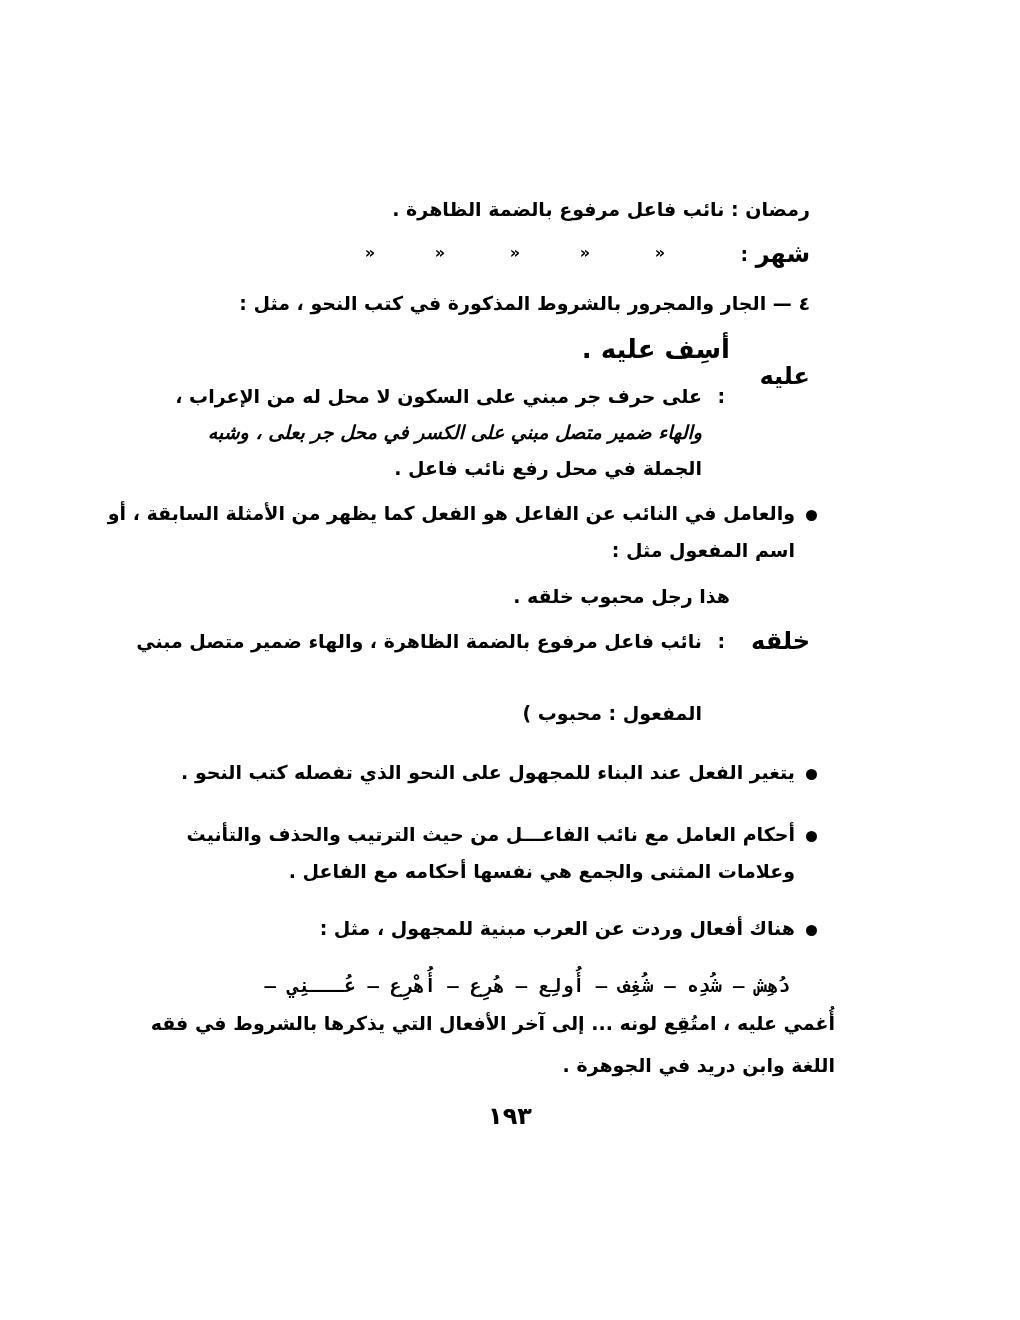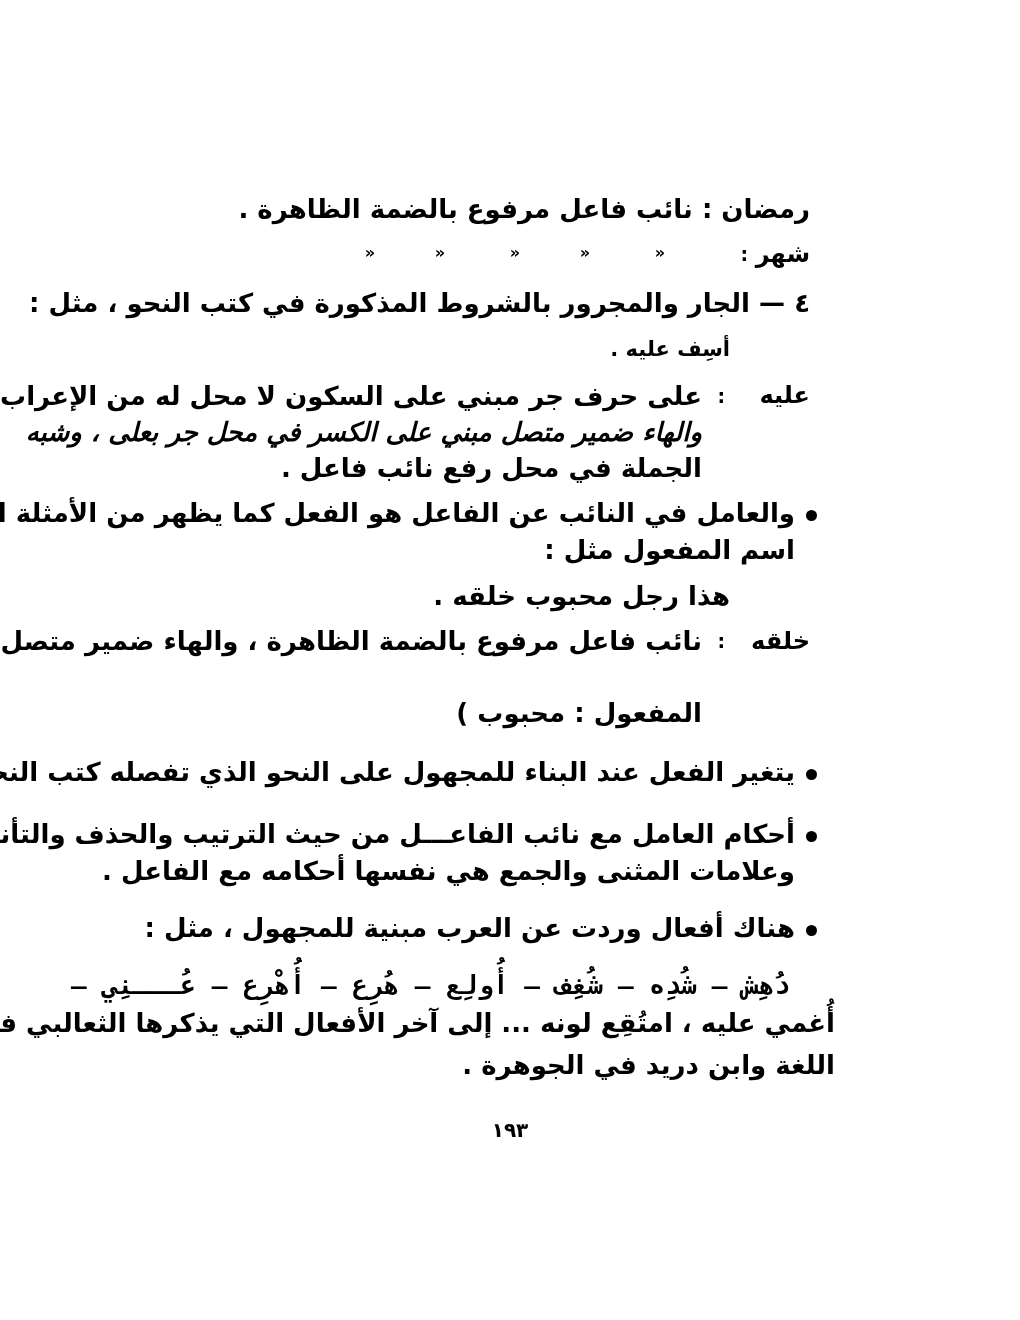--- a/index.html
+++ b/index.html
@@ -1,46 +1,46 @@
 <!DOCTYPE html>
 <html><head>
   <meta charset="utf-8">
   <style>
     html, body { margin: 0; padding: 0; background: #ffffff; }
     body { width: 1020px; height: 1320px; position: relative; overflow: hidden; color: #000; font-family: "DejaVu Sans", sans-serif; }
     .page { position: absolute; inset: 0; }
-    .line { position: absolute; direction: rtl; text-align: right; white-space: nowrap; font-weight: bold; font-size: 26px; line-height: 26px; }
+    .line { position: absolute; direction: rtl; text-align: right; white-space: nowrap; font-weight: bold; font-size: 19px; line-height: 26px; }
     .term { position: absolute; direction: rtl; font-weight: bold; font-size: 24px; line-height: 26px; white-space: nowrap; }
     .colon { position: absolute; font-weight: bold; font-size: 19px; line-height: 26px; }
     .bullet { position: absolute; width: 11px; height: 11px; border-radius: 50%; background: #000; }
     .ditto-row { position: absolute; right: 210px; top: 241px; width: 600px; height: 26px; }
     .ditto { position: absolute; font-weight: bold; font-size: 16px; }
-    .page-number { position: absolute; left: 0; right: 0; top: 1102px; text-align: center; font-weight: bold; font-size: 20px; direction: rtl; margin-top: 16px; }
+    .page-number { position: absolute; left: 0; right: 0; top: 1102px; text-align: center; font-weight: bold; font-size: 24px; direction: rtl; }
   </style>
 </head>
 <body>
 
 <div class="page">
 
   <div class="line" style="right:210px; top:196px;">رمضان  :  نائب فاعل مرفوع بالضمة الظاهرة .</div>
 
   <div class="term" style="right:210px; top:241px;">شهر</div>
   <div class="ditto-row">
     <span class="colon" style="right:62px; top:0;">:</span>
     <span class="ditto" style="right:145px; top:2px;">»</span>
     <span class="ditto" style="right:220px; top:2px;">»</span>
     <span class="ditto" style="right:290px; top:2px;">»</span>
     <span class="ditto" style="right:365px; top:2px;">»</span>
     <span class="ditto" style="right:435px; top:2px;">»</span>
   </div>
 
   <div class="line" style="right:210px; top:290px;text-align:right;">٤ — الجار والمجرور بالشروط المذكورة في كتب النحو ، مثل :</div>
-  <div class="line" style="right:290px; top:336px; font-size:21px;">أسِف عليه .</div>
+  <div class="line" style="right:290px; top:336px; font-size:26px;">أسِف عليه .</div>
 
-  <div class="term" style="right:210px; top:382px;text-align:center;">عليه</div>
+  <div class="term" style="right:210px; top:363px;text-align:center;">عليه</div>
   <span class="colon" style="right:295px; top:383px;">:</span>
   <div class="line" style="right:318px; top:383px;">على حرف جر مبني على السكون لا محل له من الإعراب ،</div>
   <div class="line" style="right:318px; top:419px;font-style:italic;">والهاء ضمير متصل مبني على الكسر في محل جر بعلى ، وشبه</div>
   <div class="line" style="right:318px; top:455px;">الجملة في محل رفع نائب فاعل .</div>
 
   <span class="bullet" style="right:203px; top:510px;"></span>
   <div class="line" style="right:225px; top:500px;">والعامل في النائب عن الفاعل هو الفعل كما يظهر من الأمثلة السابقة ، أو</div>
   <div class="line" style="right:225px; top:537px;">اسم المفعول مثل :</div>
 
   <div class="line" style="right:290px; top:583px;">هذا رجل محبوب خلقه .</div>
@@ -54,17 +54,17 @@
   <div class="line" style="right:225px; top:759px;">يتغير الفعل عند البناء للمجهول على النحو الذي تفصله كتب النحو .</div>
 
   <span class="bullet" style="right:203px; top:831px;"></span>
   <div class="line" style="right:225px; top:821px;">أحكام العامل مع نائب الفاعـــل من حيث الترتيب والحذف والتأنيث</div>
   <div class="line" style="right:225px; top:858px;">وعلامات المثنى والجمع هي نفسها أحكامه مع الفاعل .</div>
 
   <span class="bullet" style="right:203px; top:925px;"></span>
   <div class="line" style="right:225px; top:915px;">هناك أفعال وردت عن العرب مبنية للمجهول ، مثل :</div>
 
   <div class="line" style="right:230px; top:974px;font-family:Liberation Mono, monospace;">دُهِش — شُدِه — شُغِف — أُولِع — هُرِع — أُهْرِع — عُـــنِي —</div>
-  <div class="line" style="right:185px; top:1010px;">أُغمي عليه ، امتُقِع لونه ... إلى آخر الأفعال التي يذكرها الثعالبي في فقه</div>
+  <div class="line" style="right:185px; top:1010px;">أُغمي عليه ، امتُقِع لونه ... إلى آخر الأفعال التي يذكرها بالشروط في فقه</div>
   <div class="line" style="right:185px; top:1044px;margin-top:8px;">اللغة وابن دريد في الجوهرة .</div>
 
   <div class="page-number">١٩٣</div>
 </div>
 
 </body></html>

